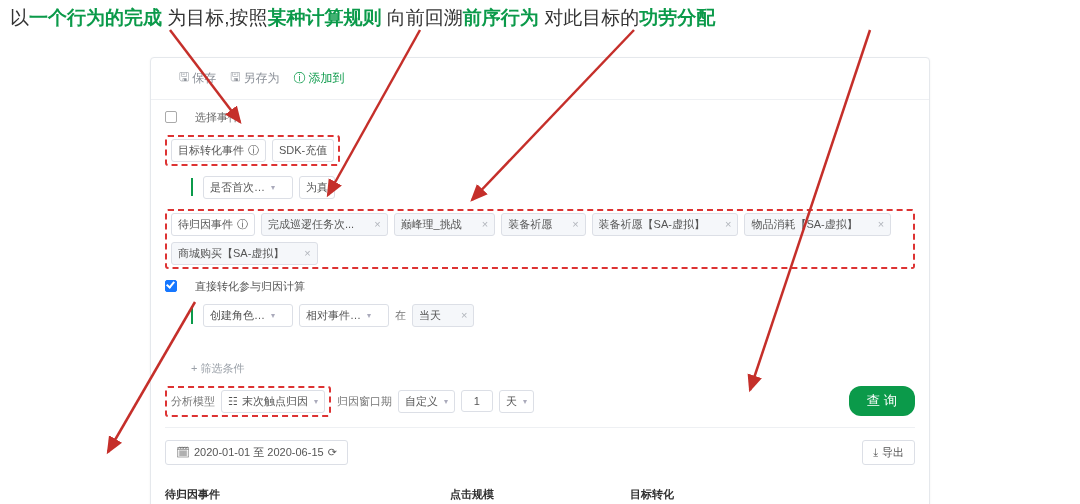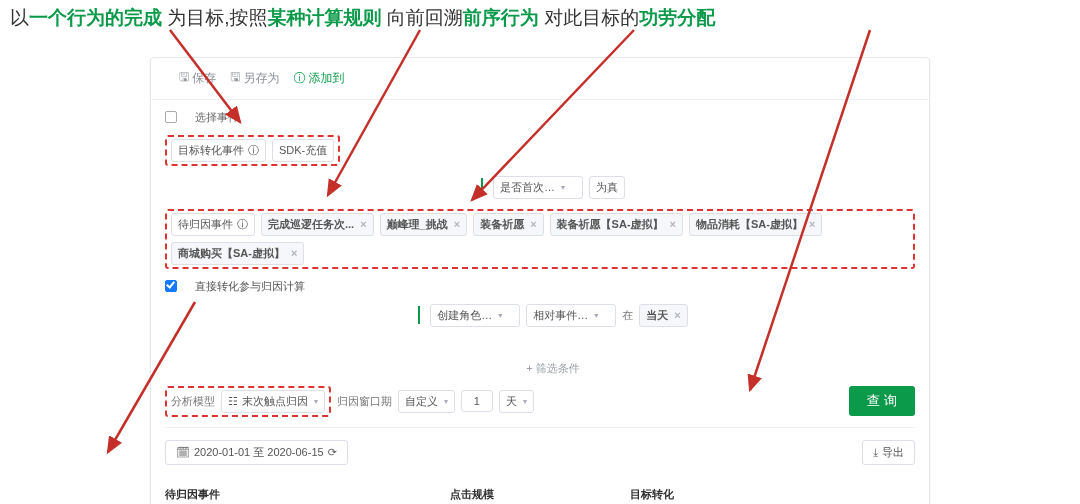--- a/index.html
+++ b/index.html
@@ -8,35 +8,35 @@
   .annot .g { color: #0b9a4a; font-weight: 700; }
 
   .panel { position: relative; margin: 18px 150px 0 150px; border: 1px solid #e5e8ec; border-radius: 4px; background: #fff; box-shadow: 0 1px 3px rgba(0,0,0,0.05); }
   .panel-hd { display: flex; align-items: center; padding: 10px 14px; border-bottom: 1px solid #eef0f3; }
   .panel-hd .title { font-size: 14px; font-weight: 500; color: #222; flex: 1; }
   .hd-act { color: #8c9199; margin-left: 14px; cursor: pointer; display: inline-flex; align-items: center; gap: 3px; }
   .hd-act.new { color: #0b9a4a; }
 
   .panel-body { padding: 10px 14px 14px; font-size: 11px; color: #555; }
   .row { display: flex; align-items: center; gap: 6px; margin-bottom: 10px; flex-wrap: wrap; }
-  .row.indent { padding-left: 26px; justify-content: center; }
+  .row.indent { padding-left: 26px; }
   .section-title { color: #666; }
   .box-red { border: 2px dashed #d33; border-radius: 3px; padding: 2px 4px; display: inline-flex; align-items: center; gap: 6px; }
   .sel, .input, .tag, .chip { border: 1px solid #dcdfe6; border-radius: 3px; padding: 3px 6px; background: #fff; color: #555; display: inline-flex; align-items: center; gap: 4px; min-height: 22px; }
   .sel .drop { color: #aab; margin-left: 2px; font-size: 8px; }
-  .chip { background: #f5f7fa; gap: 6px; font-weight: bold; }
+  .chip { background: #f5f7fa; gap: 20px; }
   .chip .x { color: #b0b4bb; cursor: pointer; }
   .vbar { width: 2px; height: 18px; background: #0b9a4a; margin-right: 4px; }
   .static { color: #777; }
   .chk { display: inline-flex; align-items: center; gap: 18px; color: #555; }
   .chk .box { width: 12px; height: 12px; border: 1px solid #aaa; border-radius: 2px; display: inline-block; }
   .chk.on .box { background: #1677ff; border-color: #1677ff; position: relative; }
   .chk.on .box::after { content: ""; position: absolute; left: 2px; top: -1px; width: 3px; height: 6px; border: 2px solid #fff; border-top: 0; border-left: 0; transform: rotate(40deg); }
   .add-cond { color: #9aa0a8; cursor: pointer; margin-top: 24px; }
-  .btn-query { background: #0b9a4a; color: #fff; border: none; border-radius: 3px; padding: 6px 18px; cursor: pointer; margin-left: auto; }
+  .btn-query { background: #0b9a4a; color: #fff; border: none; border-radius: 12px; padding: 6px 18px; cursor: pointer; margin-left: auto; }
   .btn-ghost { border: 1px solid #dcdfe6; border-radius: 3px; padding: 4px 10px; background: #fff; cursor: pointer; color: #555; display: inline-flex; gap: 4px; align-items: center; }
   .bar-top { border-top: 1px solid #eef0f3; padding-top: 12px; display: flex; align-items: center; }
 
   .table { margin-top: 12px; font-size: 11px; }
   .table .th { color: #303030; font-weight: 600; padding: 10px 0 8px; }
   .table .grid { display: grid; grid-template-columns: 38% 24% 38%; }
   .table .dr { display: flex; align-items: center; border-top: 1px solid #eef0f3; padding: 10px 0; }
   .box-red2 { border: 2px dashed #d33; border-radius: 3px; padding: 4px 8px; display: inline-flex; gap: 26px; align-items: center; margin-left: auto; }
   .box-red2 .c { color: #333; white-space: nowrap; }
   .link { color: #1677ff; cursor: pointer; }

